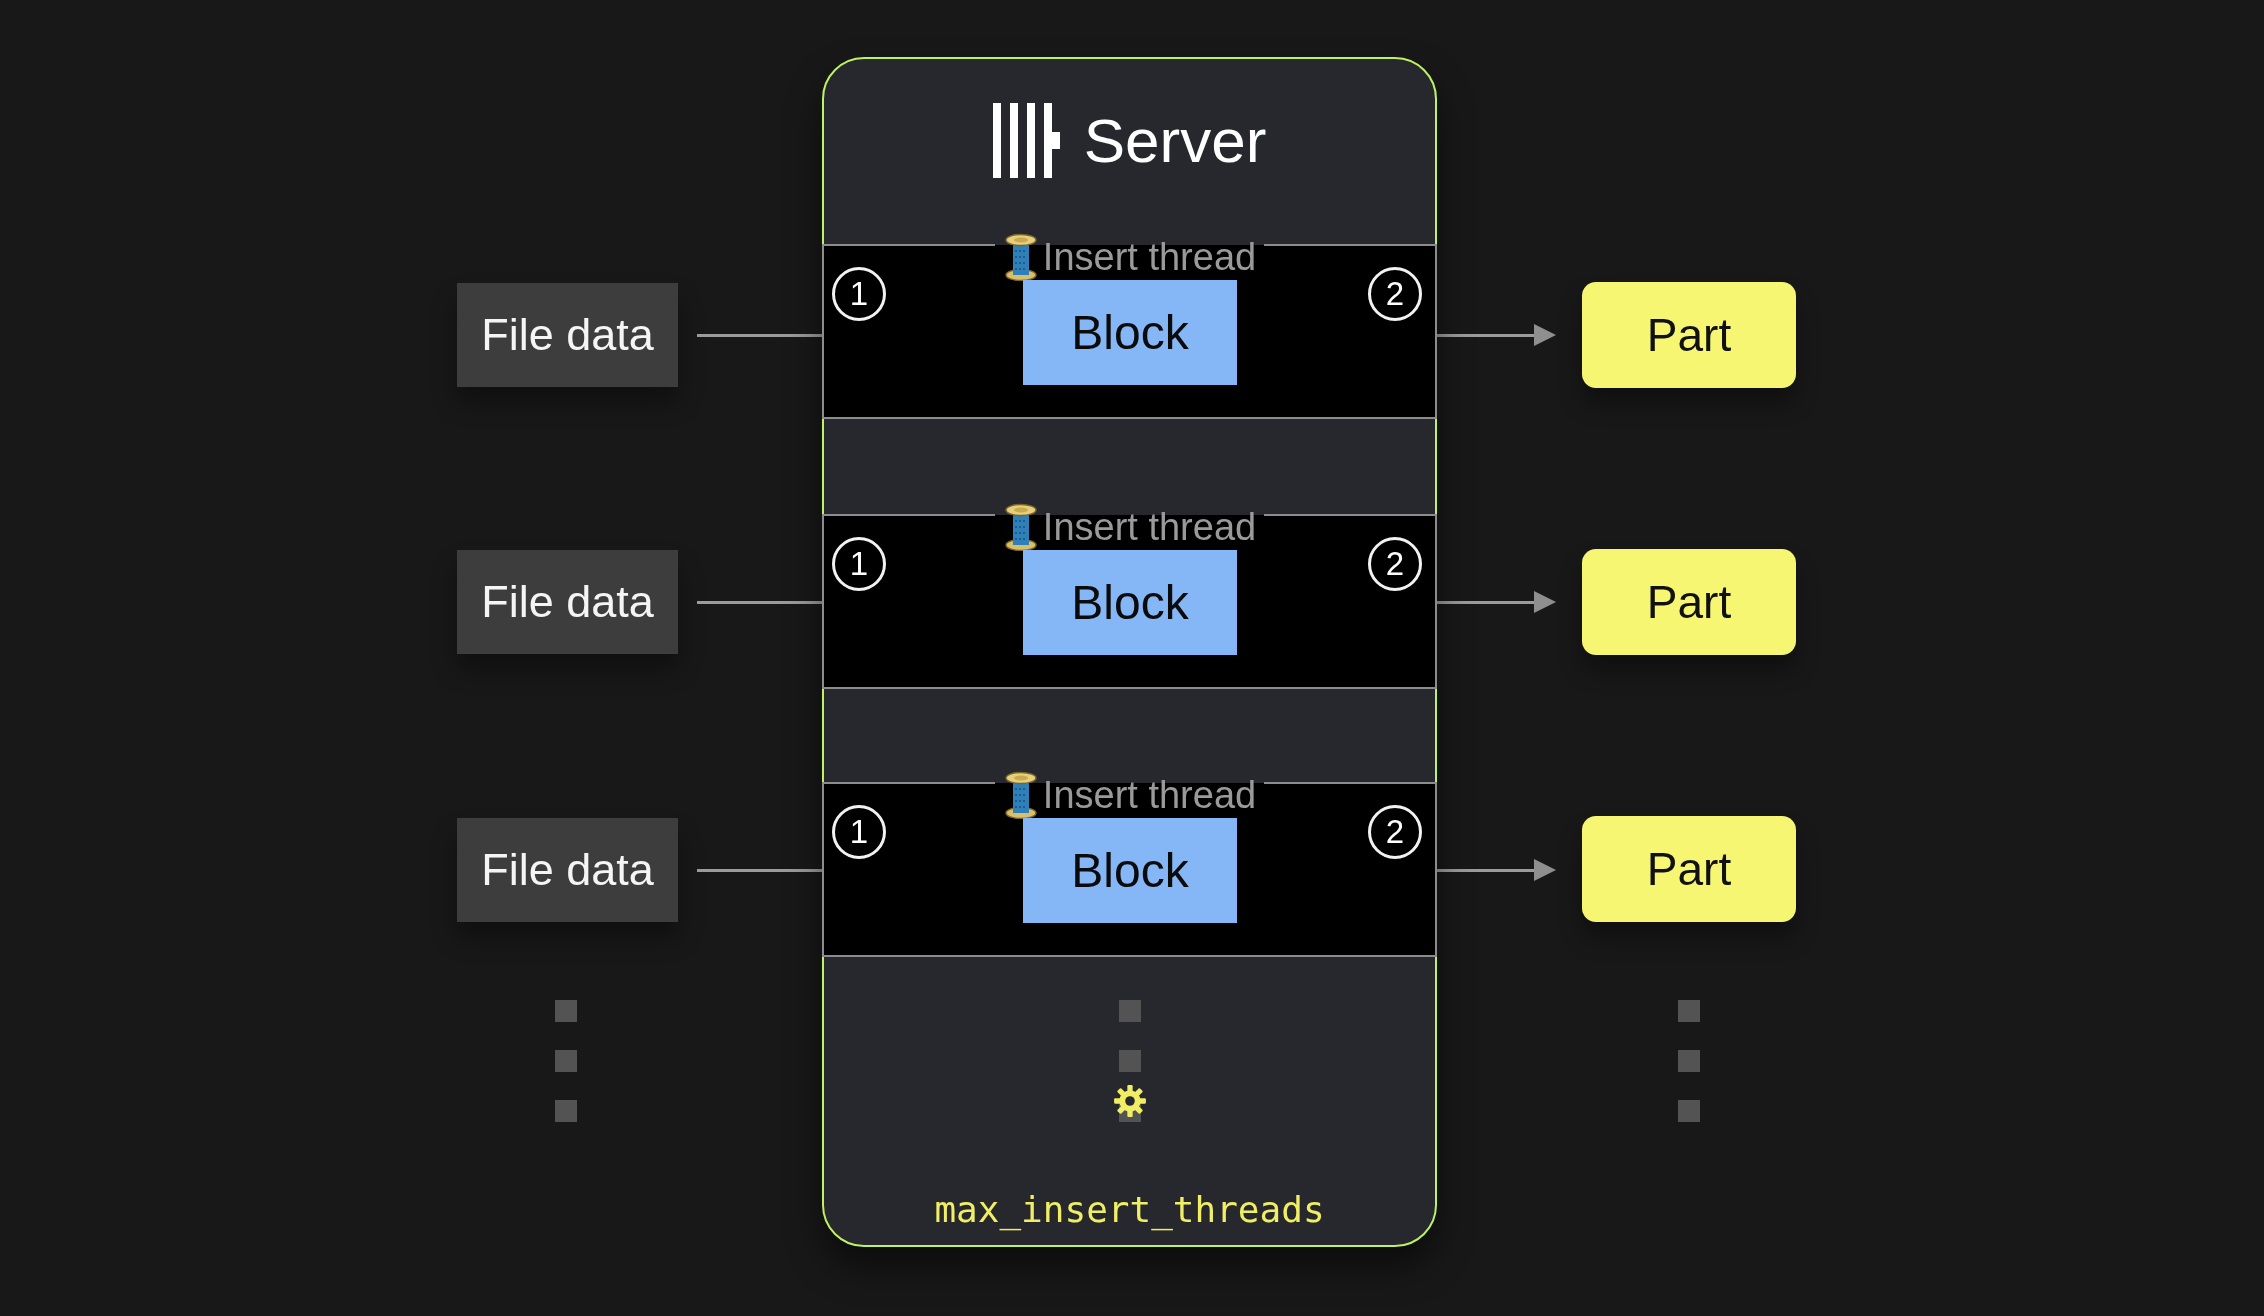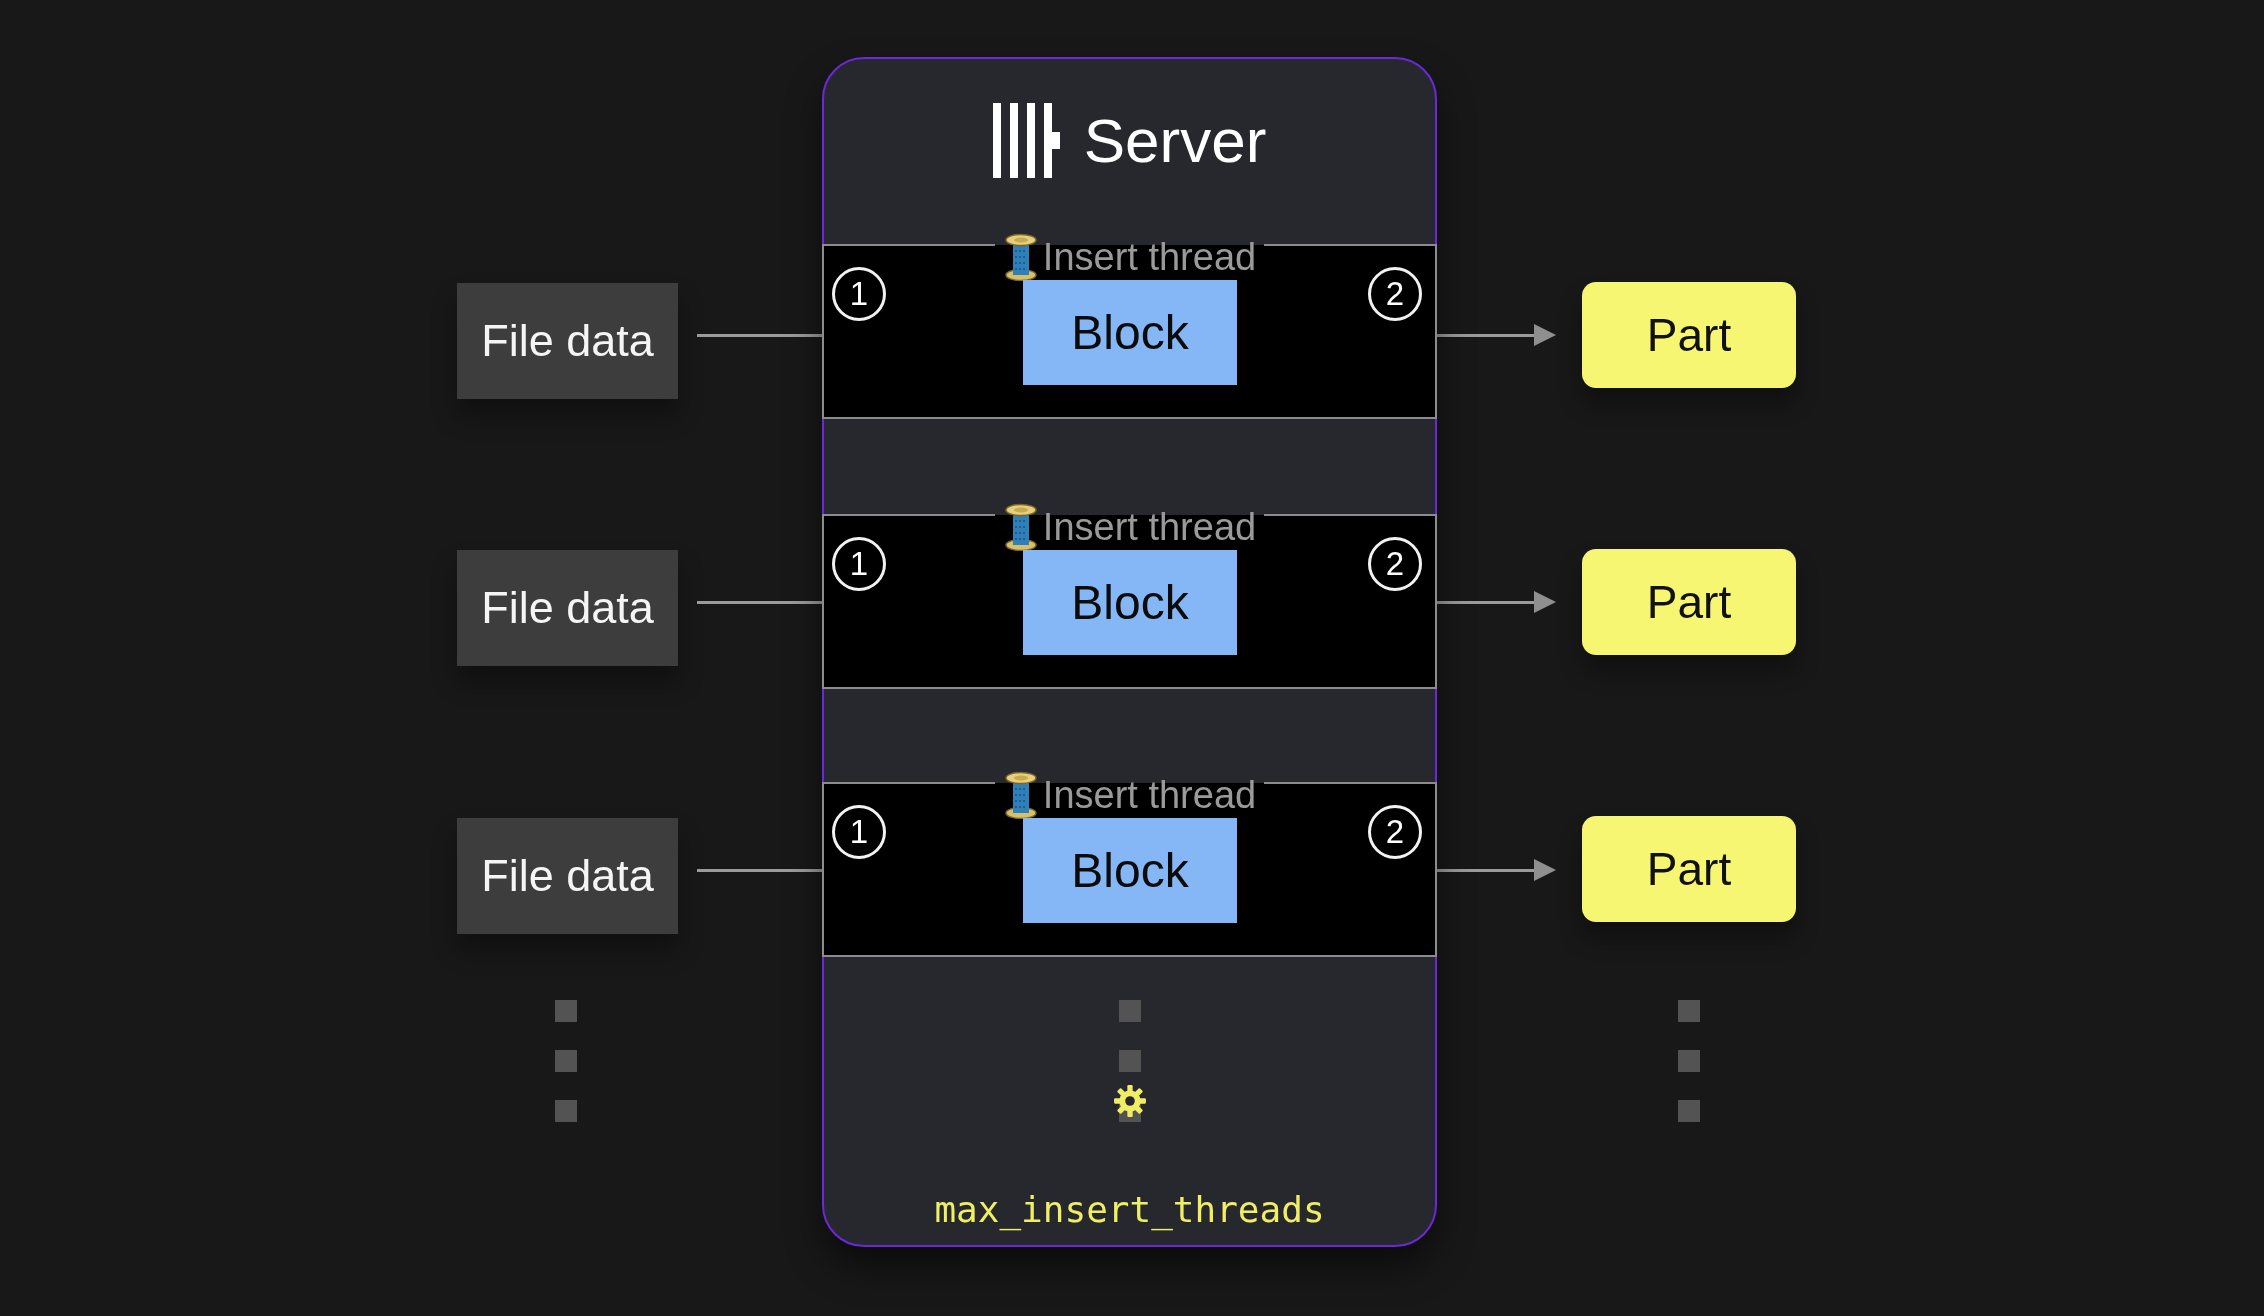--- a/index.html
+++ b/index.html
@@ -9,21 +9,21 @@
     background:#181818;
     overflow:hidden;
     font-family:"Liberation Sans","DejaVu Sans",sans-serif;
   }
   
   .server{
     position:absolute;
     left:822px;top:57px;
     width:615px;height:1190px;
     background:#26282d;
-    border:2px solid #6d28d9;
+    border:2px solid #bef264;
     border-radius:42px;
     box-sizing:border-box;
     box-shadow:0 20px 34px rgba(0,0,0,.5);
   }
   .server-title{
     position:absolute;
     left:0;top:44px;width:100%;
     display:flex;align-items:center;justify-content:center;gap:24px;
   }
   .server-title .logo{display:block;}
@@ -70,21 +70,21 @@
     position:absolute;
     left:199px;top:35px;
     width:214px;height:105px;
     background:#85b6f6;
     display:flex;align-items:center;justify-content:center;
     color:#0b0b0b;font-size:48px;
   }
   
   .file-box{
     position:absolute;
-    left:457px;width:221px;height:116px;
+    left:457px;width:221px;height:104px;
     background:#3d3d3d;
     display:flex;align-items:center;justify-content:center;
     color:#f5f5f5;font-size:45px;
     box-shadow:0 16px 22px rgba(0,0,0,.35);
   }
   .part-box{
     position:absolute;
     left:1582px;width:214px;height:106px;
     background:#f6f673;
     display:flex;align-items:center;justify-content:center;

